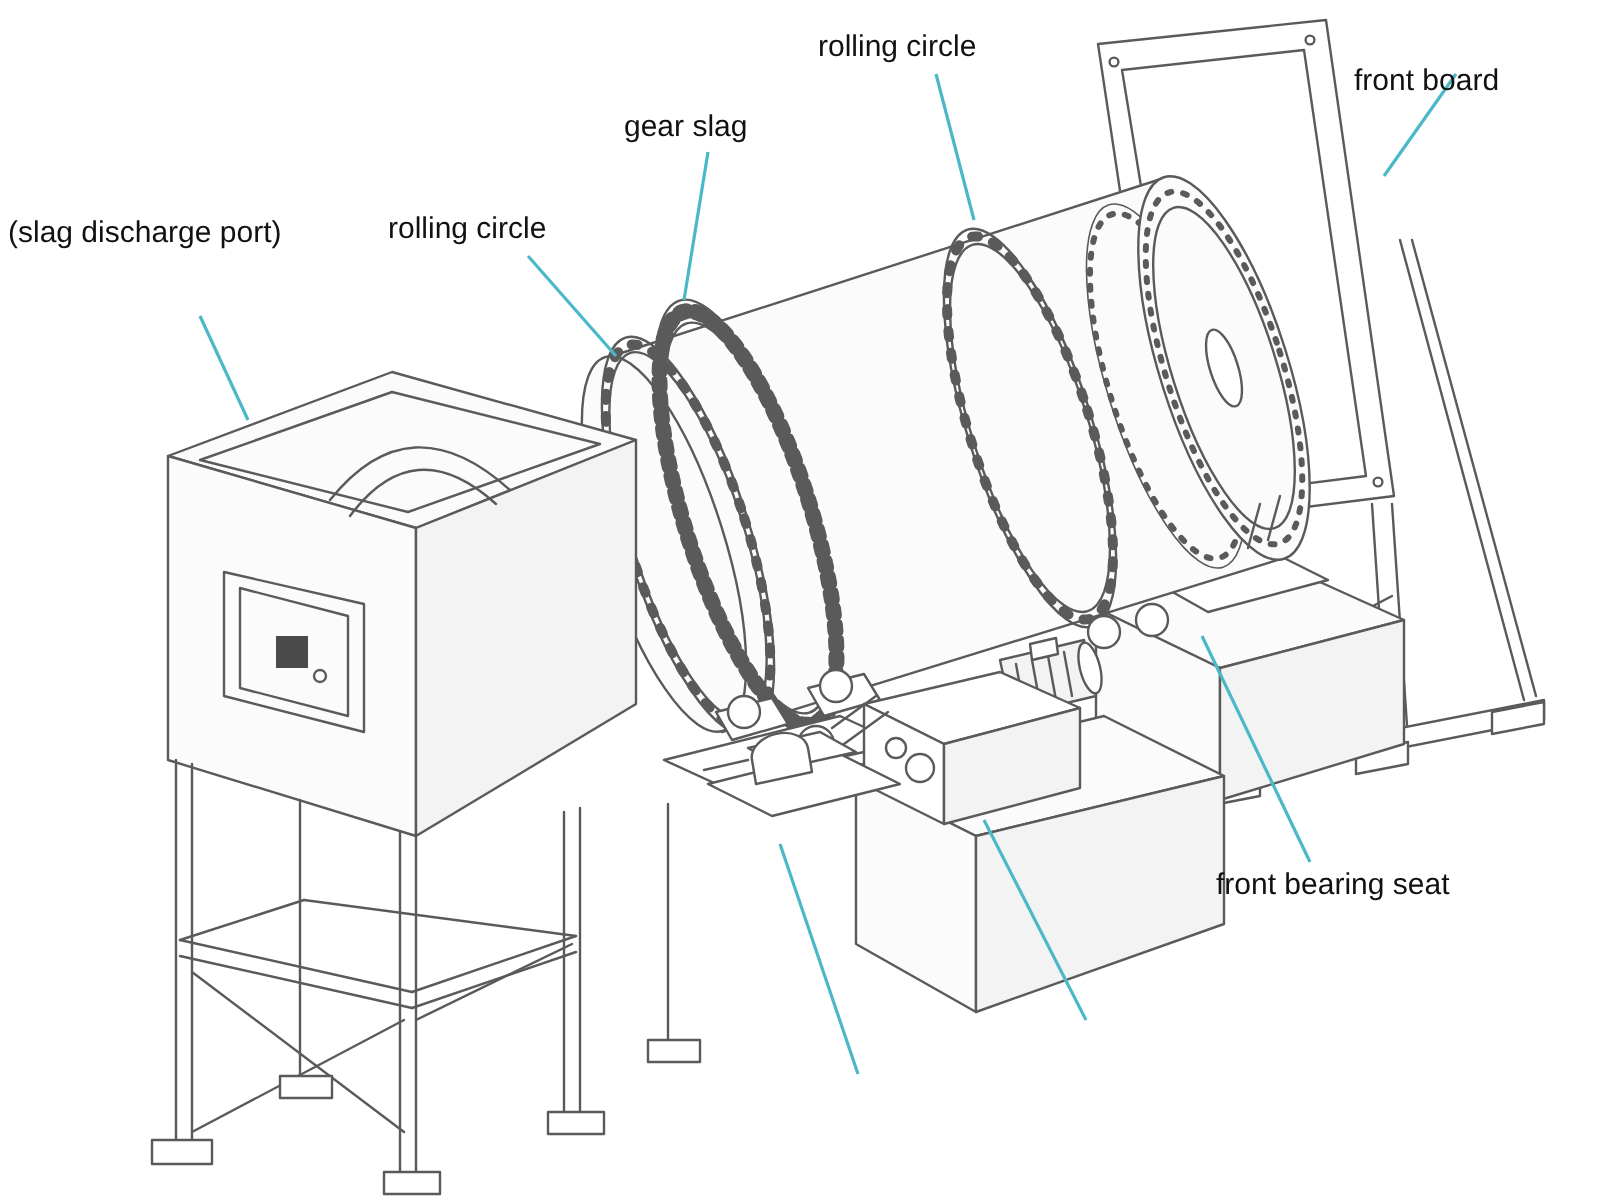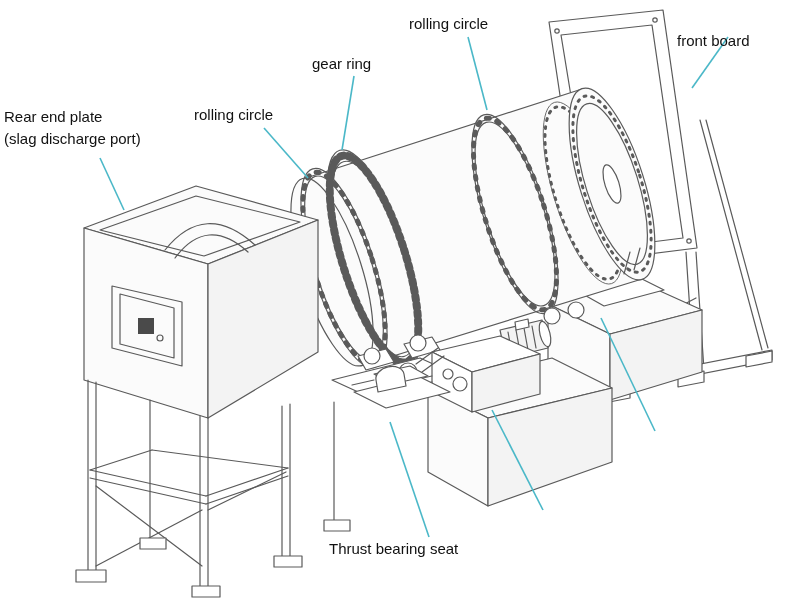--- a/index.html
+++ b/index.html
@@ -185,21 +185,20 @@
     <line x1="264" y1="128" x2="308" y2="178"></line>
     <line x1="354" y1="76" x2="342" y2="150"></line>
     <line x1="468" y1="37" x2="487" y2="110"></line>
     <line x1="728" y1="37" x2="692" y2="88"></line>
     <line x1="655" y1="431" x2="601" y2="318"></line>
     <line x1="543" y1="510" x2="492" y2="410"></line>
     <line x1="429" y1="537" x2="390" y2="422"></line>
   </svg>
 
   <div class="lbl" style="left:4px;top:106px">
-    <div>Rear end plate</div>
     <div>(slag discharge port)</div>
   </div>
   <div class="lbl" style="left:194px;top:104px">rolling circle</div>
-  <div class="lbl" style="left:312px;top:53px">gear ring</div>
+  <div class="lbl" style="left:312px;top:53px">gear slag</div>
   <div class="lbl" style="left:409px;top:13px">rolling circle</div>
   <div class="lbl" style="left:677px;top:30px">front board</div>
-  <div class="lbl" style="left:329px;top:538px">Thrust bearing seat</div>
+  <div class="lbl" style="left:608px;top:432px">front bearing seat</div>
 </div>
 
 </body></html>

